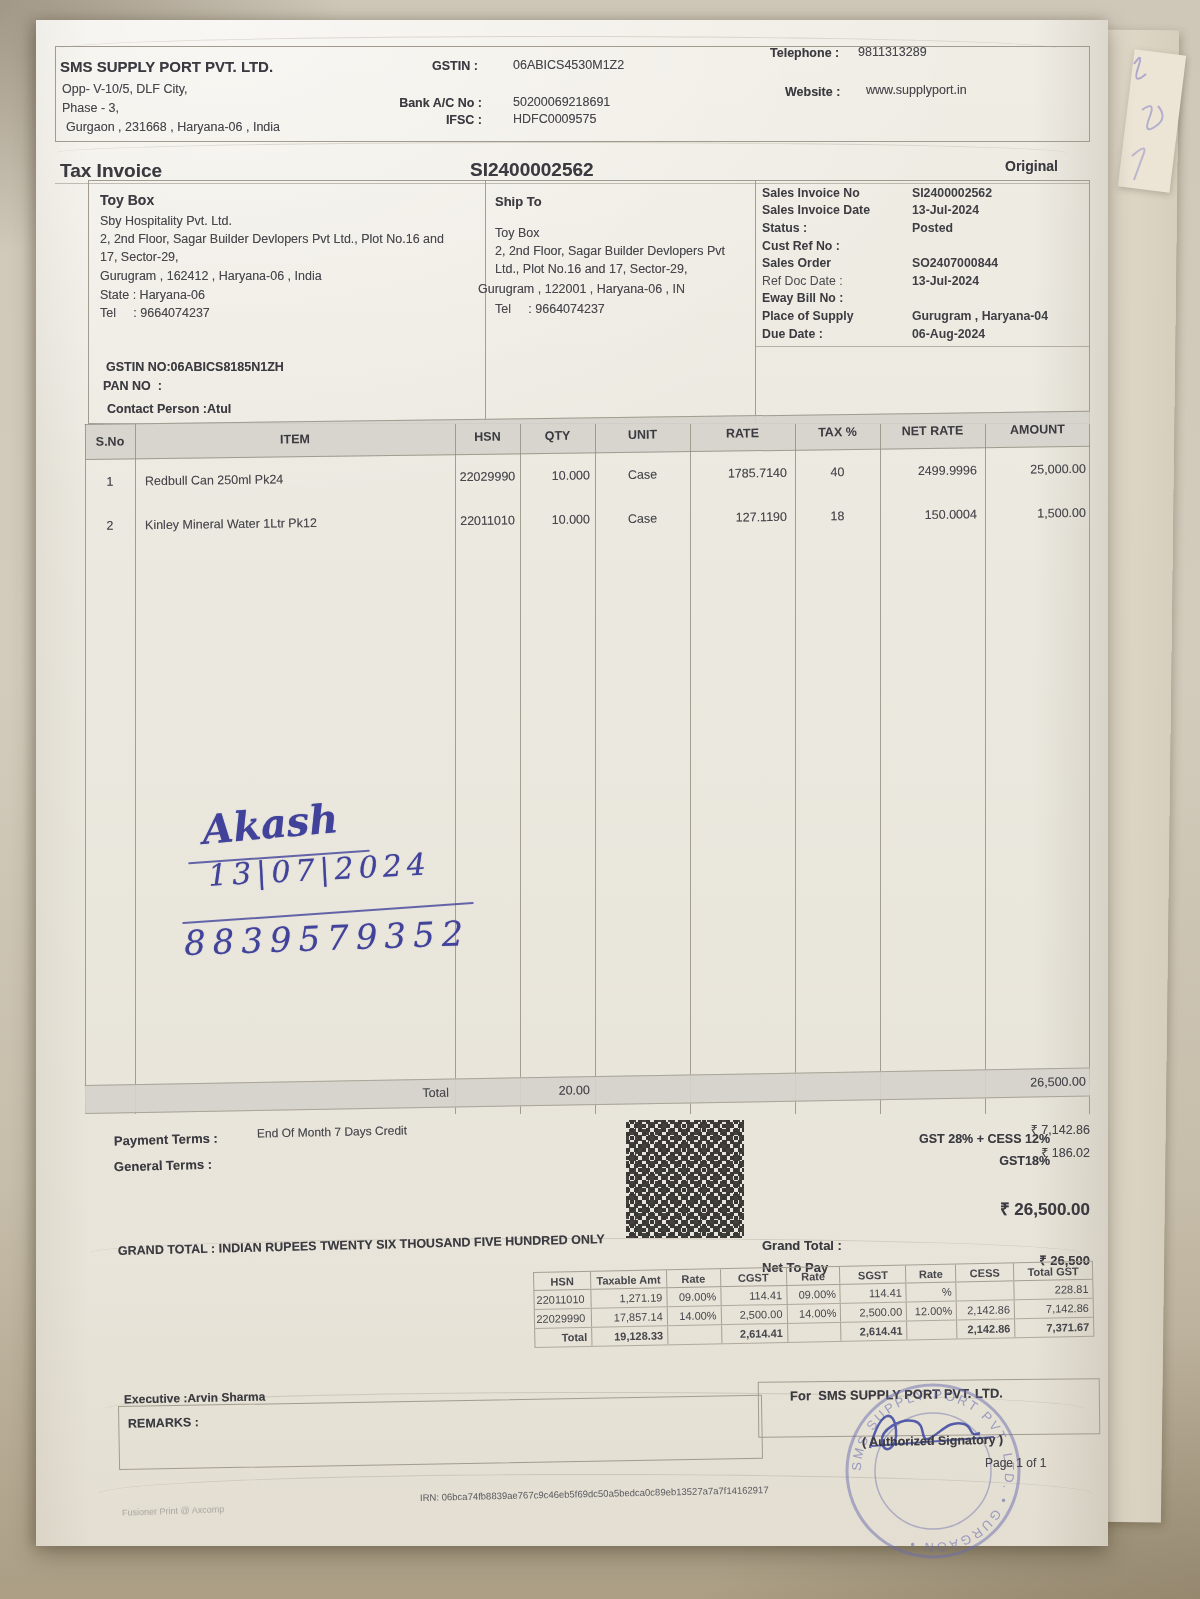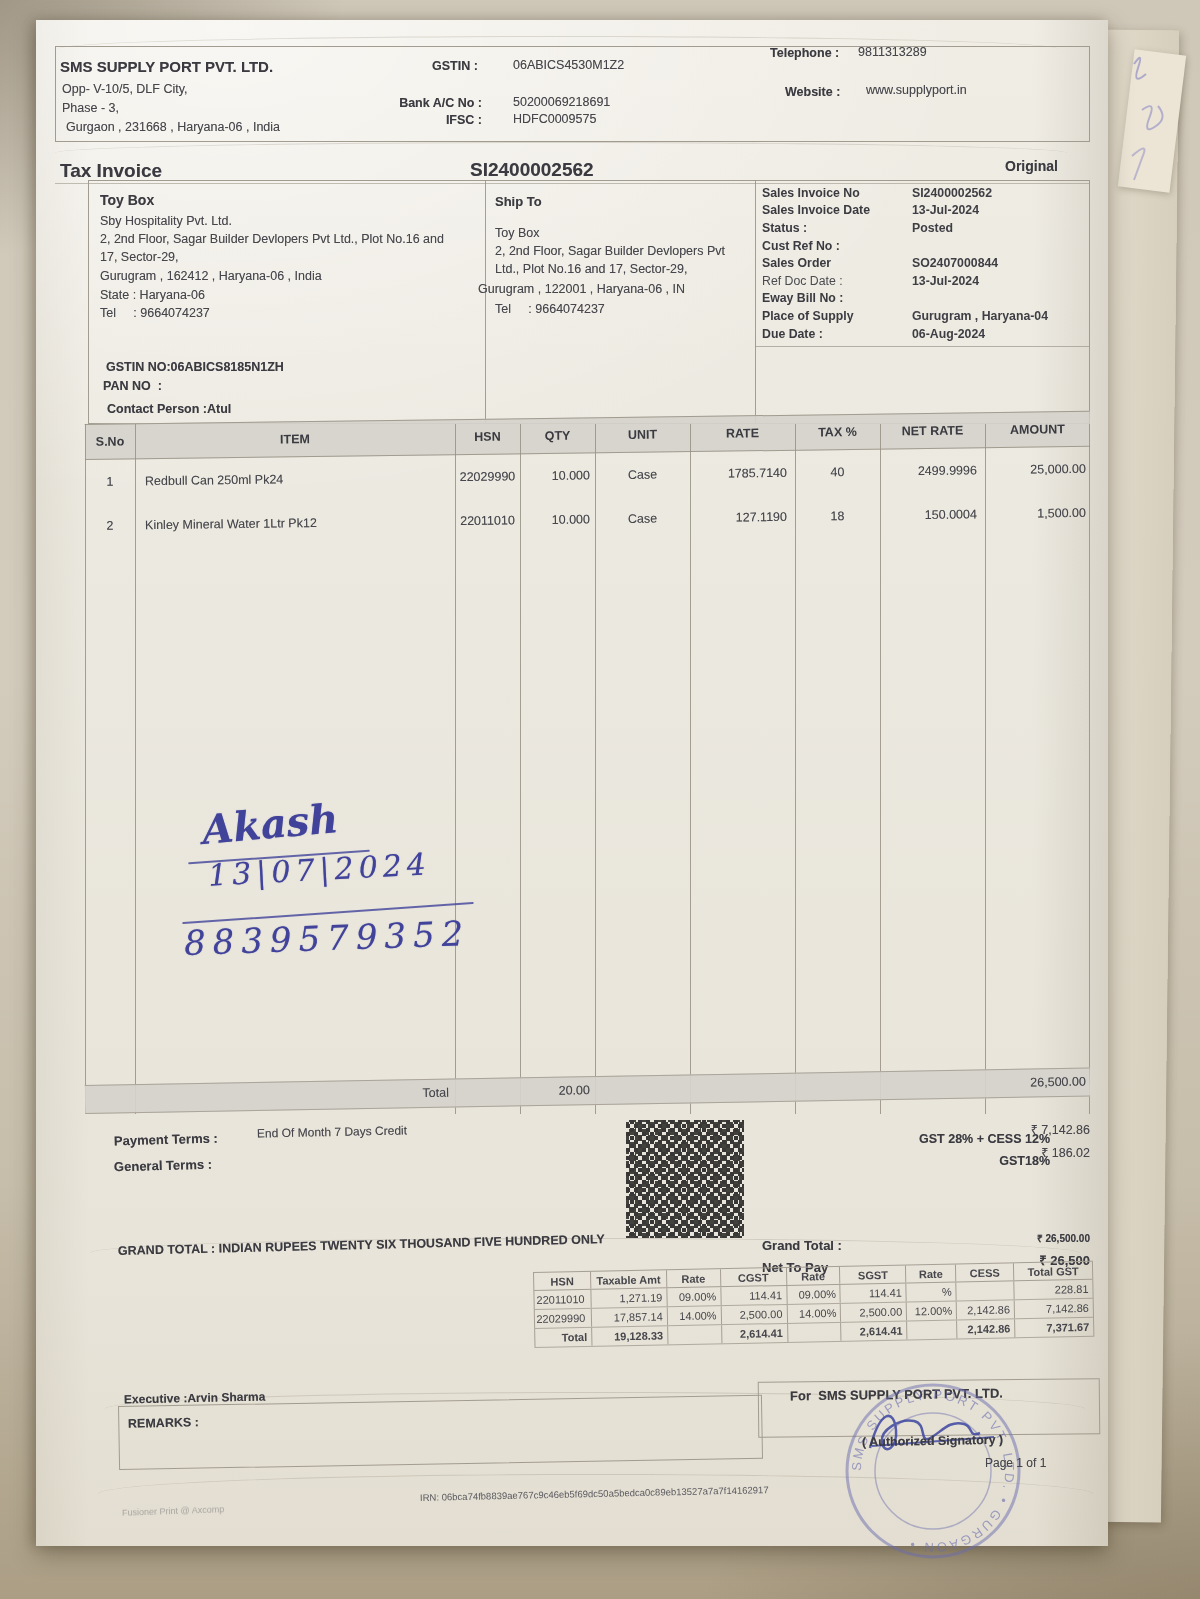--- a/index.html
+++ b/index.html
@@ -253,21 +253,21 @@
 
   <div class="abs qr"></div>
 
   <div class="abs t b r" style="left:758px;top:1130px;width:292px">GST 28% + CESS 12%</div>
   <div class="abs t r" style="left:948px;top:1121px;width:142px">₹ 7,142.86</div>
   <div class="abs t b r" style="left:758px;top:1152px;width:292px">GST18%</div>
   <div class="abs t r" style="left:948px;top:1144px;width:142px">₹ 186.02</div>
 
   <div class="abs t b" style="left:118px;top:1242px;font-size:12.5px;transform:rotate(-1.4deg);transform-origin:0 50%">GRAND TOTAL : INDIAN RUPEES TWENTY SIX THOUSAND FIVE HUNDRED ONLY</div>
   <div class="abs t b" style="left:762px;top:1237px;font-size:13px">Grand Total :</div>
-  <div class="abs t b r" style="left:940px;top:1232px;width:150px;font-size:10px">₹ 26,500.00</div>
+  <div class="abs t b r" style="left:940px;top:1198px;width:150px;font-size:17px">₹ 26,500.00</div>
   <div class="abs t b" style="left:762px;top:1259px;font-size:13px">Net To Pay</div>
   <div class="abs t b r" style="left:940px;top:1252px;width:150px;font-size:13px">₹ 26,500</div>
 
   <div class="abs stax">
     <div class="srow h">
       <span class="scell w0">HSN</span>
       <span class="scell w1">Taxable Amt</span>
       <span class="scell w2">Rate</span>
       <span class="scell w3">CGST</span>
       <span class="scell w4">Rate</span>

